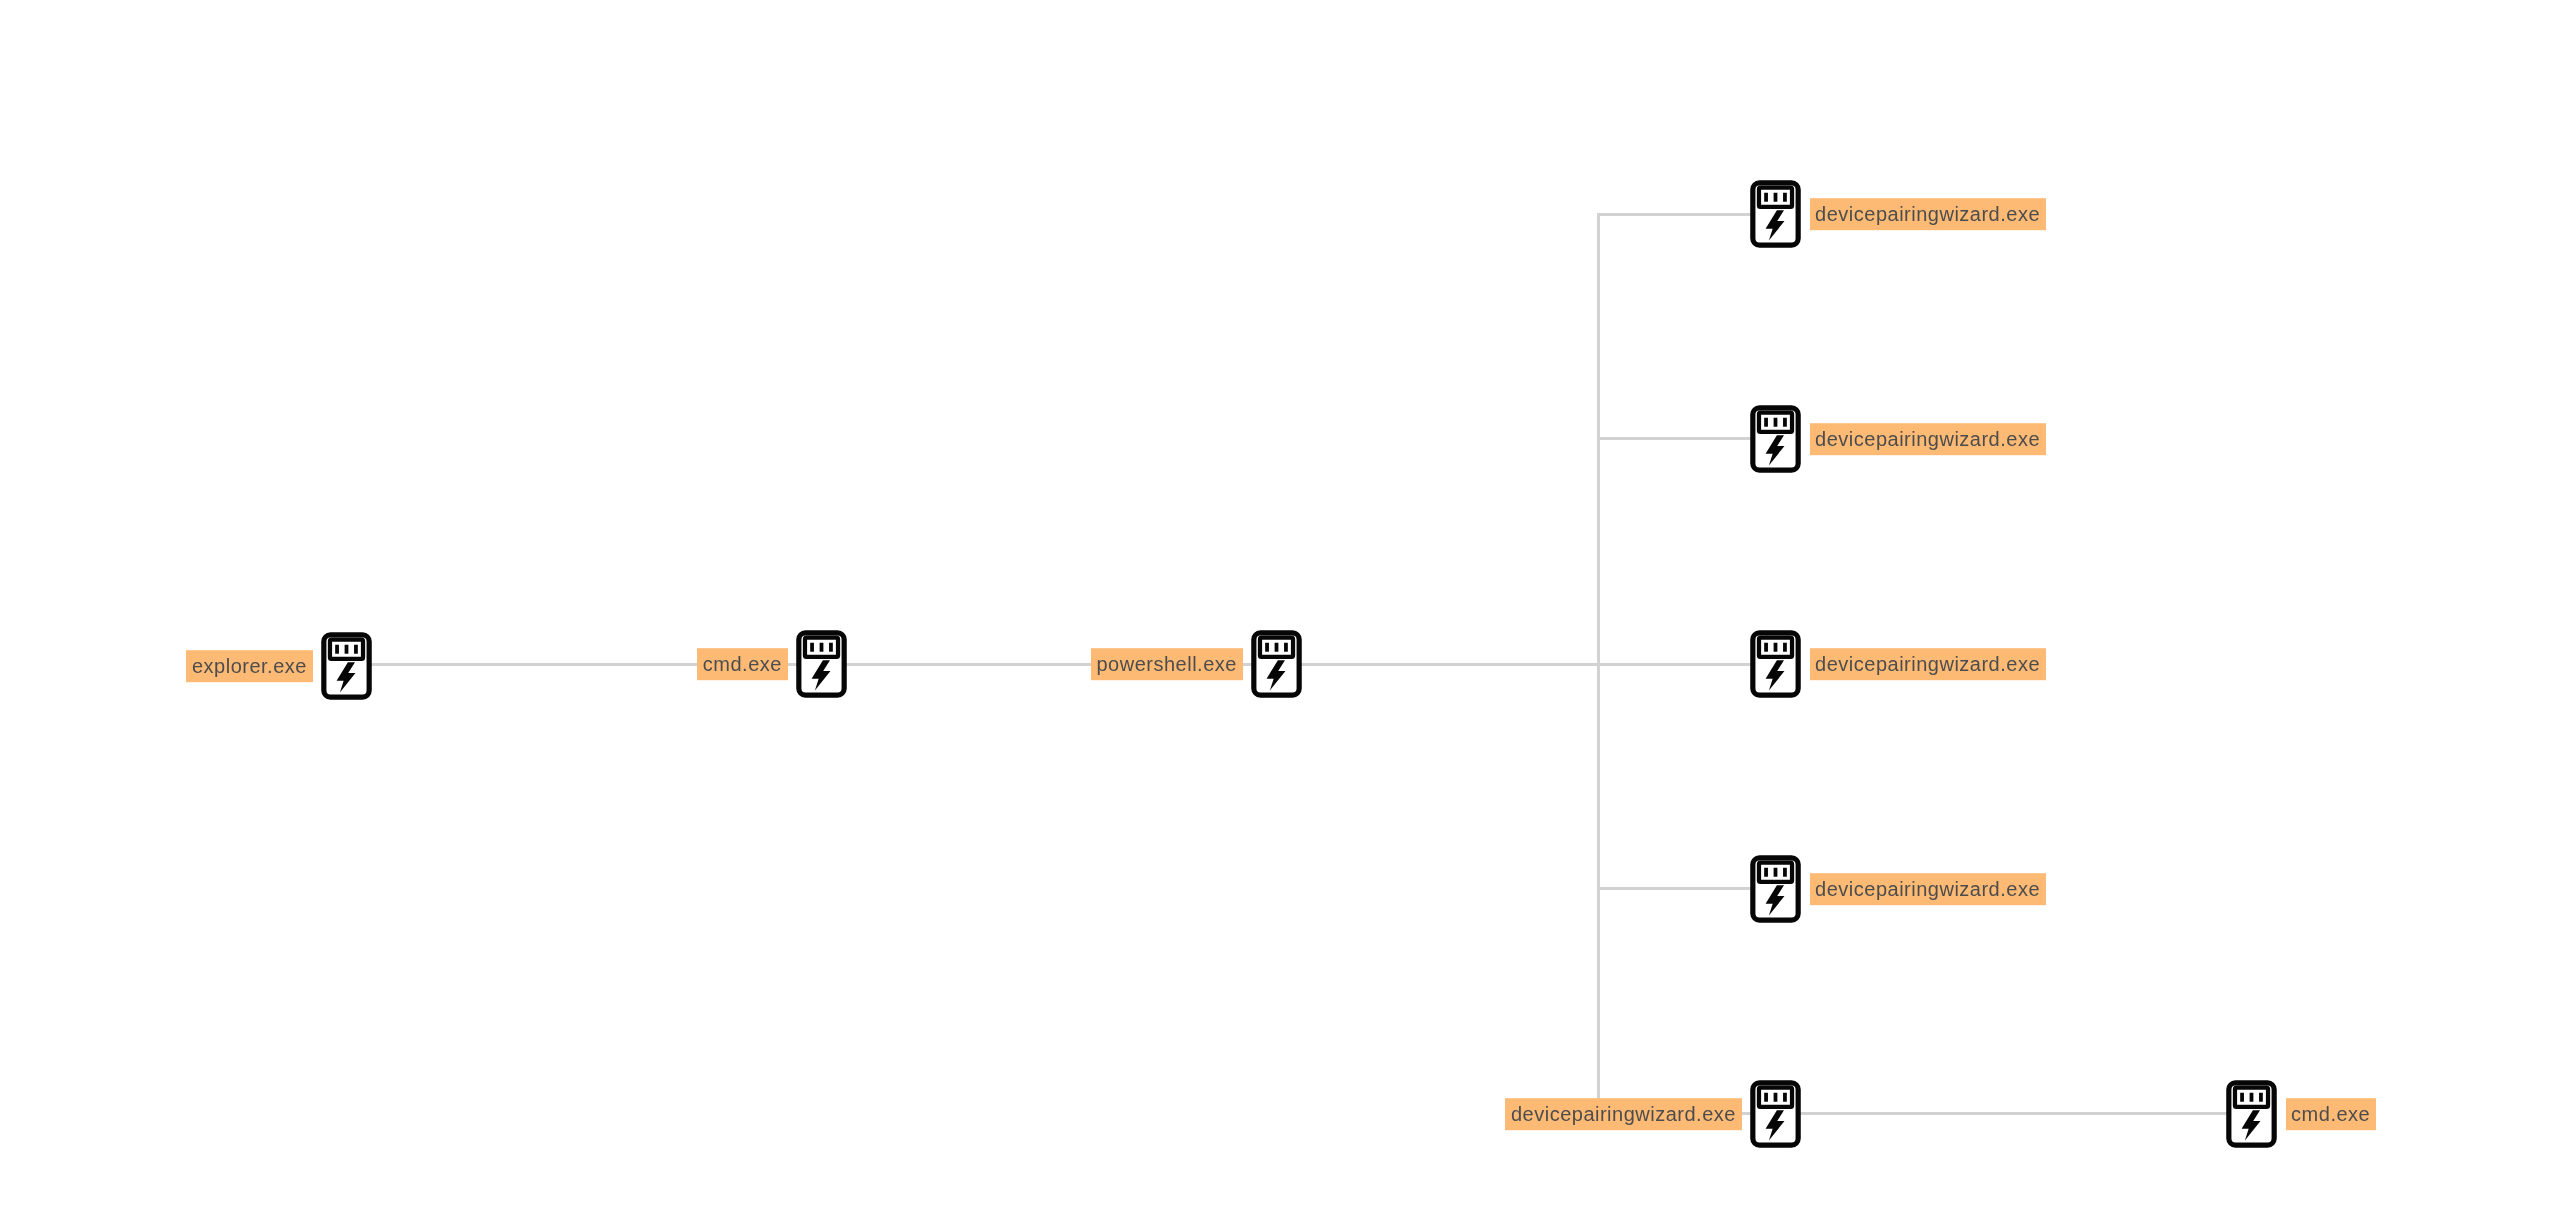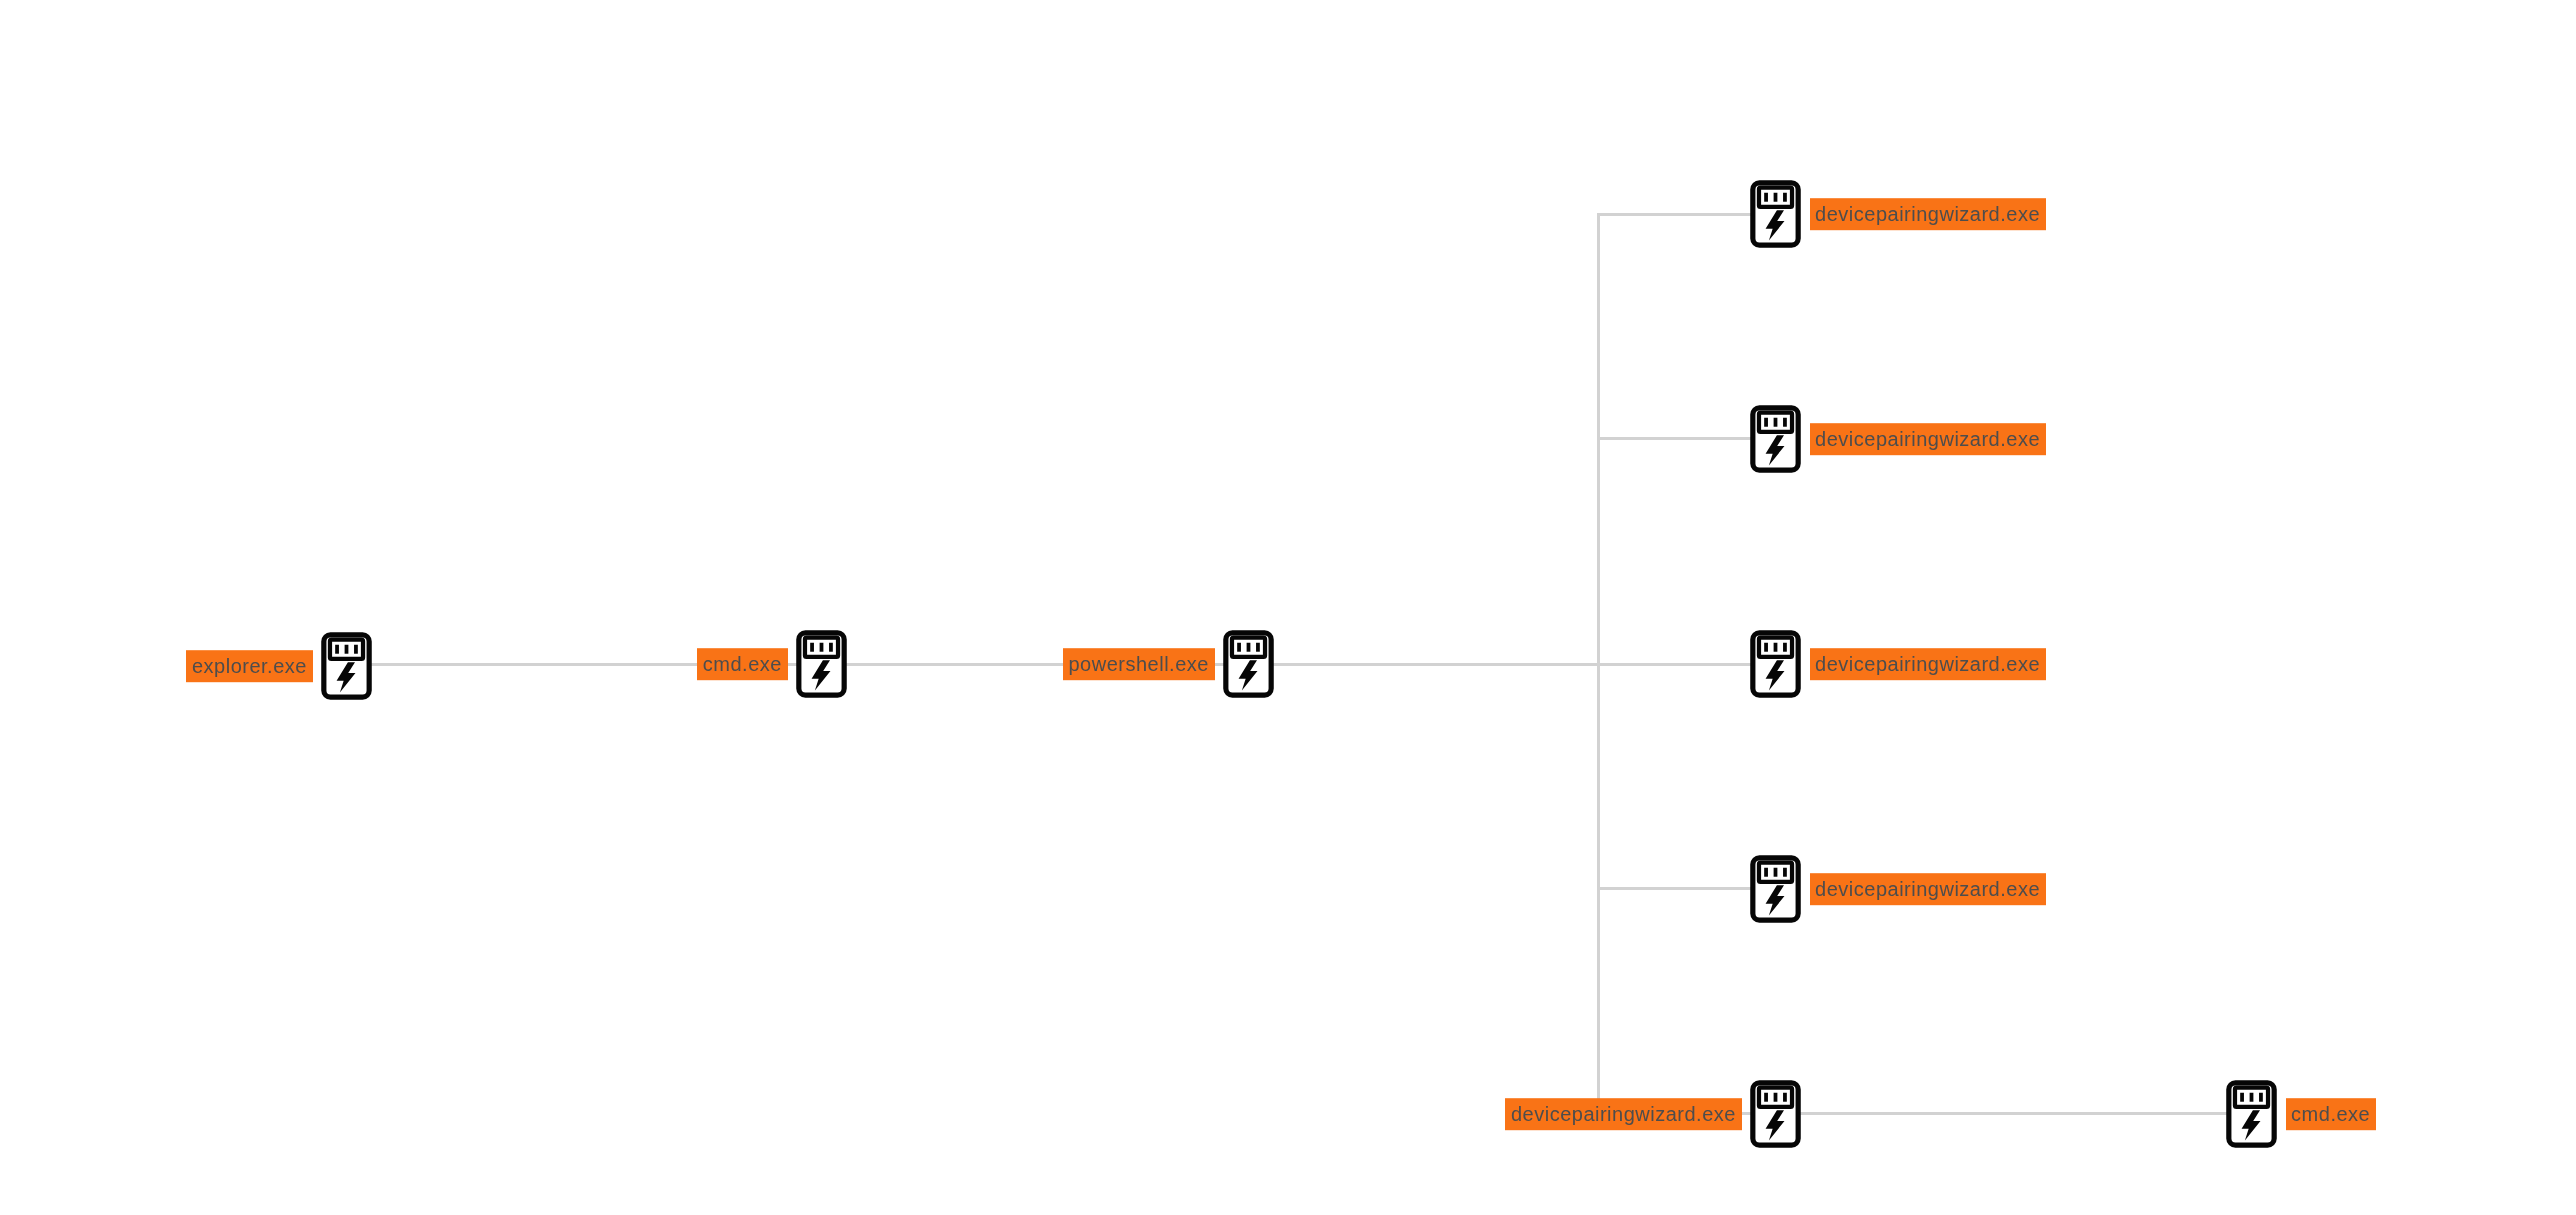--- a/index.html
+++ b/index.html
@@ -31,21 +31,21 @@
     display: block;
   }
   .node-label {
     position: absolute;
     top: 50%;
     transform: translateY(-50%);
     white-space: nowrap;
     font-size: 20px;
     letter-spacing: 0.5px;
     color: #4d4d4d;
-    background: #f97316;
+    background: #fdba74;
     padding: 3.8px 5.6px;
     line-height: 1.2;
     z-index: 5;
   }
   .label-right { left: calc(100% + 8.5px); }
   .label-left  { right: calc(100% + 8.5px); }
 </style>
 </head>
 <body>
 
@@ -79,21 +79,21 @@
     <span class="node-label label-left">explorer.exe</span>
   </div>
 
   <div class="node" style="left:796px; top:630px;">
     <svg viewBox="0 0 54 72" width="51" height="68">
         <use href="#proc-icon"></use>
       </svg>
     <span class="node-label label-left">cmd.exe</span>
   </div>
 
-  <div class="node" style="left:1223px; top:630px;padding-left:44px;">
+  <div class="node" style="left:1251px; top:630px;padding-left:44px;">
     <svg viewBox="0 0 54 72" width="51" height="68">
         <use href="#proc-icon"></use>
       </svg>
     <span class="node-label label-left">powershell.exe</span>
   </div>
 
   <div class="node" style="left:1750px; top:180px;">
     <svg viewBox="0 0 54 72" width="51" height="68">
         <use href="#proc-icon"></use>
       </svg>

